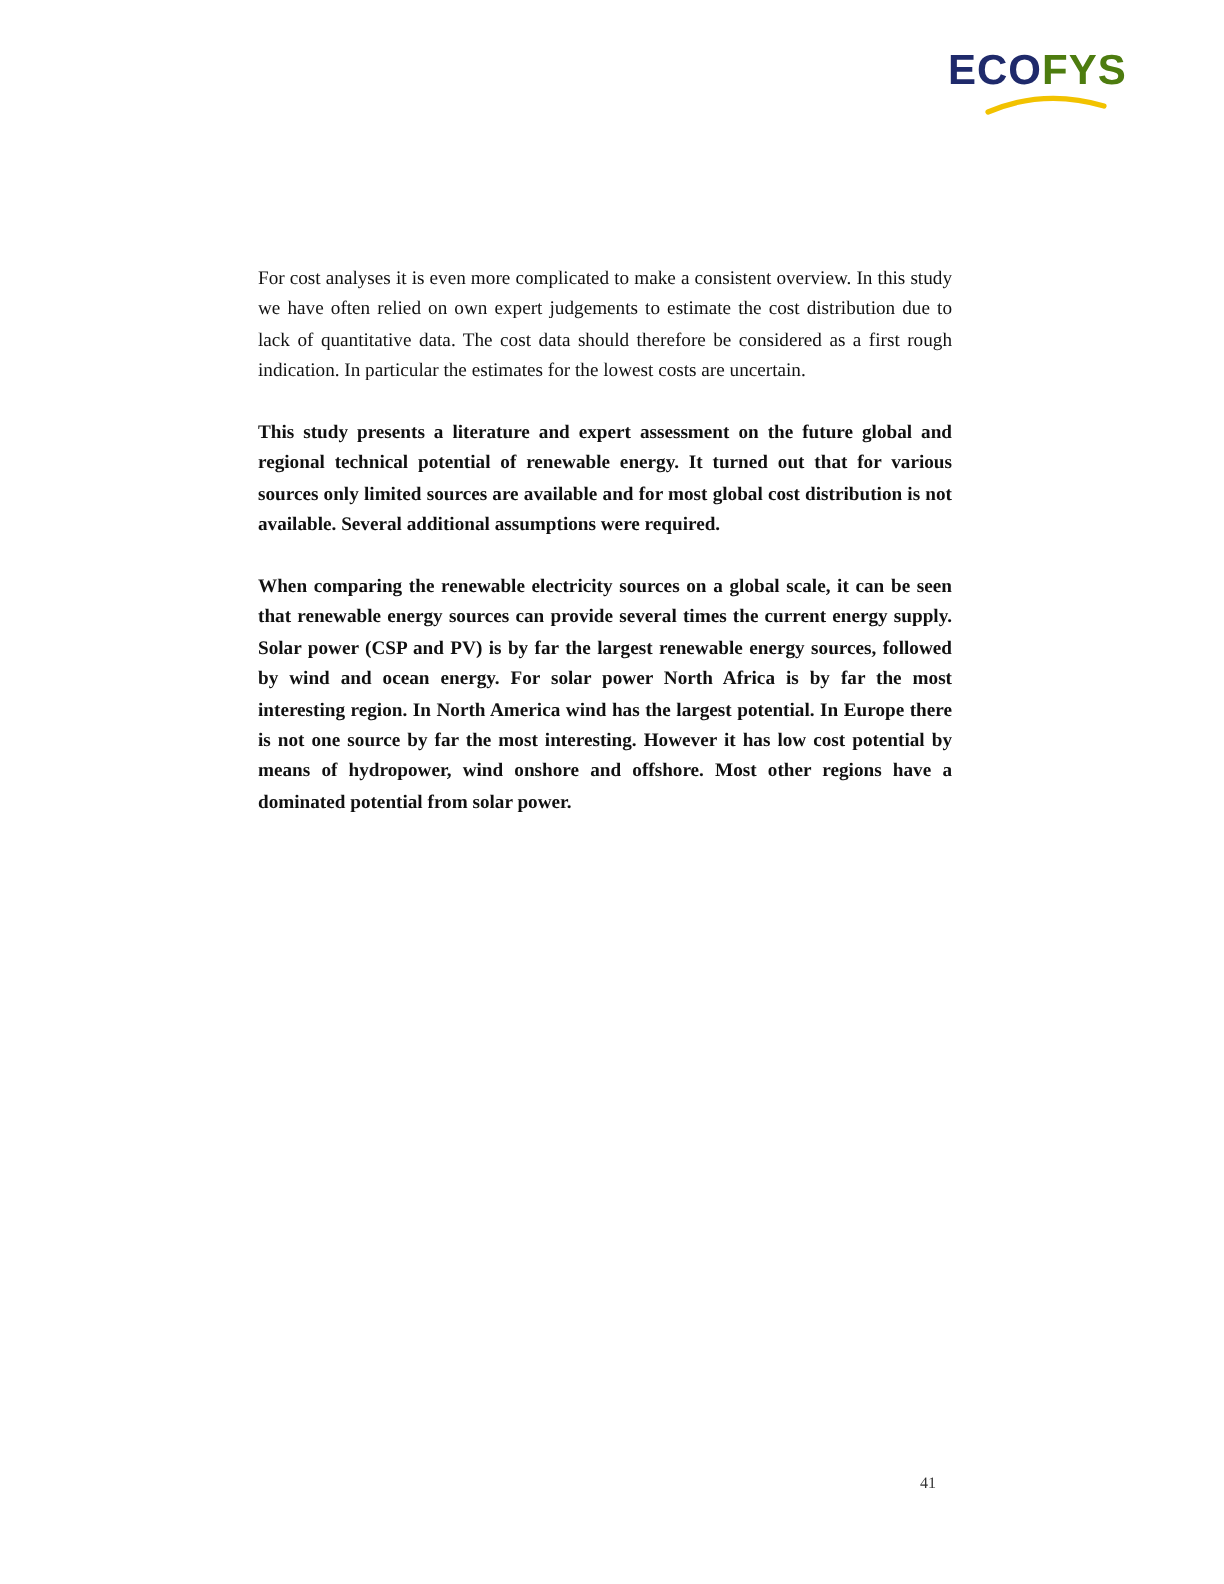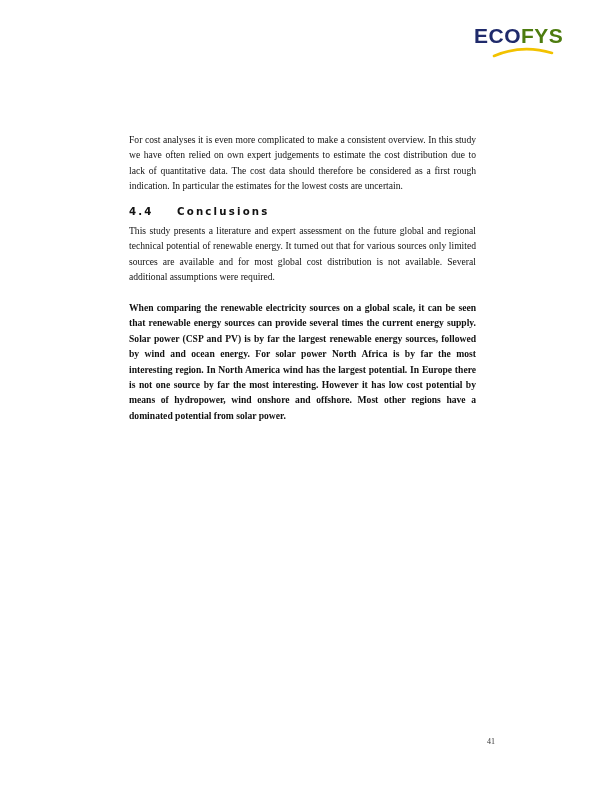--- a/index.html
+++ b/index.html
@@ -23,39 +23,35 @@
   }
   .content p { margin: 0; }
   .content p + p { margin-top: 15.4px; font-weight: bold; }
   .heading {
     font-family: "DejaVu Sans", sans-serif; font-weight: bold;
     font-size: 10.2px; letter-spacing: 2.2px; margin: 10px 0 4px 0;
     color: #111; display: flex;
   }
   .heading .num { width: 48px; }
   .page-num {
-    position: absolute; left: 487px; top: 737px;
+    position: absolute; left: 460px; top: 737px;
     font-family: Liberation Serif, serif; font-size: 8px; color: #333;
   }
 </style>
 </head>
 <body>
 
 <div class="logo">
   <div class="logo-text"><span>ECO</span><span class="fys">FYS</span></div>
   <svg class="logo-swoosh" width="62" height="12" viewBox="0 0 62 12">
     <path d="M2 10 Q 30 -2 60 7" stroke="#f2c200" stroke-width="2.6" fill="none" stroke-linecap="round"></path>
   </svg>
 </div>
 
 <div class="content">
   <p>For cost analyses it is even more complicated to make a consistent overview. In this study we have often relied on own expert judgements to estimate the cost distribution due to lack of quantitative data. The cost data should therefore be considered as a first rough indication. In particular the estimates for the lowest costs are uncertain.</p>
 
-  <div class="heading">
-    <span class="num">4.4</span>
-    <span>Conclusions</span>
-  </div>
 
   <p>This study presents a literature and expert assessment on the future global and regional technical potential of renewable energy. It turned out that for various sources only limited sources are available and for most global cost distribution is not available. Several additional assumptions were required.</p>
   <p>When comparing the renewable electricity sources on a global scale, it can be seen that renewable energy sources can provide several times the current energy supply. Solar power (CSP and PV) is by far the largest renewable energy sources, followed by wind and ocean energy. For solar power North Africa is by far the most interesting region. In North America wind has the largest potential. In Europe there is not one source by far the most interesting. However it has low cost potential by means of hydropower, wind onshore and offshore. Most other regions have a dominated potential from solar power.</p>
 </div>
 
 <div class="page-num">41</div>
 
 </body></html>

